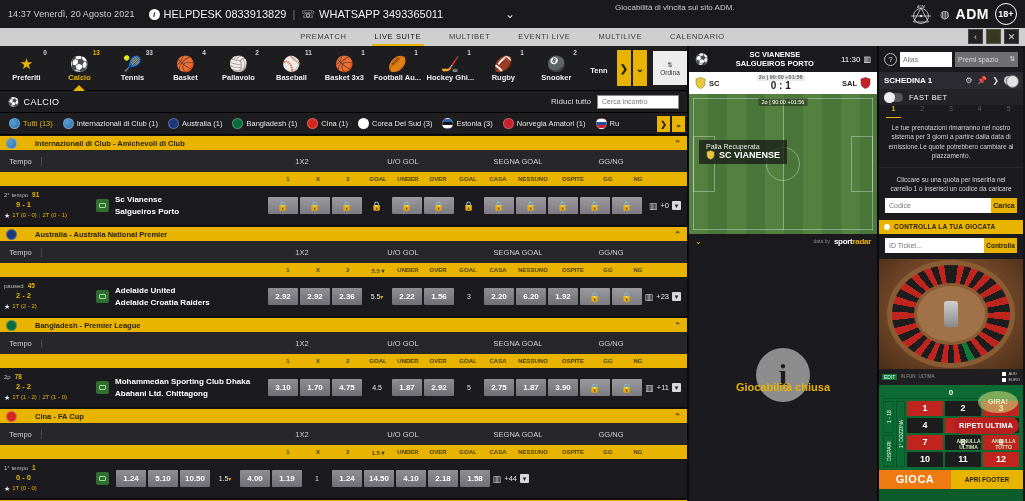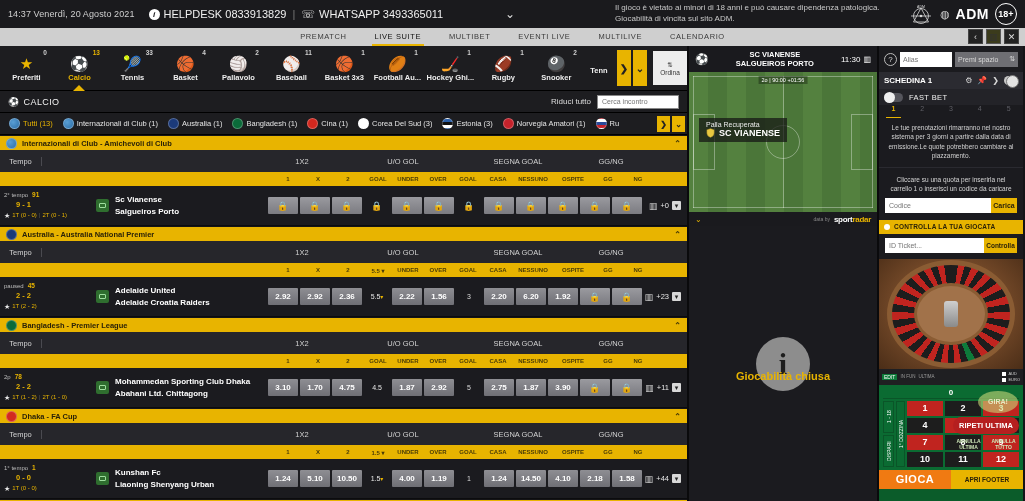--- a/index.html
+++ b/index.html
@@ -115,21 +115,21 @@
           position: relative; flex: 0 0 11px; border: .5px solid rgba(255,255,255,.25); }
   .chips-arrows { position: absolute; right: 2px; top: 3px; display: flex; gap: 2px; }
   .ch-arrow { width: 13px; height: 16px; background: #e8b400; color: #222; font-size: 8px;
               display: flex; align-items: center; justify-content: center; font-weight: bold; cursor: pointer; }
 
   
   .list { flex: 1; overflow: hidden; background: #141417; }
 
   .league-head {
     height: 15px; background: #e8b400; display: flex; align-items: center; padding: 0 6px;
-    font-size: 7.5px; font-weight: bold; color: #2a2208; gap: 5px; cursor: pointer;
+    font-size: 7.5px; font-weight: bold; color: #2a2208; gap: 18px; cursor: pointer;
     border-top: 1px solid #141417;
   }
   .league-head .caret { margin-left: auto; font-size: 8px; color: #4a3c06; }
 
   .mk-head {
     height: 22px; background: #26262b; display: flex; align-items: center; font-size: 7.5px; color: #d2d2d2;
   }
   .mk-sub {
     height: 14px; background: #e8b400; display: flex; align-items: center; font-size: 6px;
     font-weight: bold; color: #4a3c06;
@@ -341,21 +341,20 @@
     <div class="tb-time">14:37 Venerdì, 20 Agosto 2021</div>
     <div class="tb-contacts">
       <span class="circ-i">i</span>
       <span>HELPDESK 0833913829</span>
       <span class="tb-sep">|</span>
       <span class="wa-ico">☏</span>
       <span>WHATSAPP 3493365011</span>
     </div>
     <div class="tb-chev">⌄</div>
     <div class="tb-legal">
-      <div>Il gioco è vietato ai minori di 18 anni e può causare dipendenza patologica.</div>
       <div>Giocabilità di vincita sul sito ADM.</div>
     </div>
     <div class="tb-adm">
       <span class="adm-logo">
         <svg width="26" height="22" viewBox="0 0 26 22">
           <text x="13" y="5" font-size="3.5" fill="#ddd" text-anchor="middle">ADM</text>
           <circle cx="13" cy="13" r="7.5" fill="none" stroke="#d8d8d8" stroke-width="0.8"></circle>
           <path d="M13 5 L5.5 19 L20.5 19 Z" fill="none" stroke="#d8d8d8" stroke-width="0.8"></path>
           <line x1="3" y1="13" x2="23" y2="13" stroke="#d8d8d8" stroke-width="0.8"></line>
           <circle cx="13" cy="13" r="1.3" fill="#d8d8d8"></circle>
@@ -783,21 +782,21 @@
           </div>
           <div class="m-tail">
             <span class="stat-ico">▥</span>
             <span class="plus-n">+11</span>
             <span class="plus-box">▾</span>
           </div>
         </div>
 
         <div class="league-head">
           <span class="flag" style="background:#d3281f"></span>
-          <span>Dhaka - FA Cup</span>
+          <span>Cina - FA Cup</span>
           <span class="caret">⌃</span>
         </div>
         <div class="mk-head">
           <div class="c-tempo">Tempo</div>
           <div class="c-teams"></div>
           <div class="grp" style="width:94px">
               <div class="mk-title" style="width:100%">1X2</div>
             </div>
           <div class="spacer"></div>
           <div class="grp" style="width:96px">
@@ -838,24 +837,20 @@
             </div>
             <div class="m-score">0 - 0</div>
             <div class="m-part">
               <span class="star">★</span>
               <span class="p1">1T (0 - 0)</span>
             </div>
           </div>
           <div class="m-tv">
               <span></span>
             </div>
-          <div class="m-teams">
-            <div>Kunshan Fc</div>
-            <div>Liaoning Shenyang Urban</div>
-          </div>
           <div class="odds">
             <div class="odd">1.24</div>
             <div class="odd">5.10</div>
             <div class="odd">10.50</div>
             <div class="handicap"><span>1.5</span><span class="ar">▾</span></div>
             <div class="odd">4.00</div>
             <div class="odd">1.19</div>
             <div class="lock-only" style="font-size:7px">1</div>
             <div class="odd">1.24</div>
             <div class="odd">14.50</div>
@@ -882,20 +877,38 @@
     <div class="video">
       <div class="v-head">
         <span class="v-ball">⚽</span>
         <div class="v-title">
           <div>SC VIANENSE</div>
           <div>SALGUEIROS PORTO</div>
         </div>
         <span class="v-time">
           <span>11:30</span>
           <span>▥</span>
+        </span>
+      </div>
+      <div class="v-score">
+        <span class="v-sideteam">
+          <svg class="badge-ico" viewBox="0 0 11 12">
+            <path d="M5.5 0.5 L10 2 v4 q0 4 -4.5 5.5 Q1 10 1 6 V2 Z" fill="#e8c840" stroke="#7a6a20" stroke-width=".5"></path>
+          </svg>
+          <span>SC</span>
+        </span>
+        <span class="sc-mid">
+          <div class="sc-clock">2o | 90:00 +01:56</div>
+          <div class="sc-num">0 : 1</div>
+        </span>
+        <span class="v-sideteam">
+          <span>SAL</span>
+          <svg class="badge-ico" viewBox="0 0 11 12">
+            <path d="M5.5 0.5 L10 2 v4 q0 4 -4.5 5.5 Q1 10 1 6 V2 Z" fill="#c5222b" stroke="#6a1015" stroke-width=".5"></path>
+          </svg>
         </span>
       </div>
       <div class="v-pitch">
         <div class="pitch-stripes"></div>
         <div class="pitch-line" style="left:4px;top:4px;right:4px;height:1px"></div>
         <div class="pitch-line" style="left:4px;bottom:4px;right:4px;height:1px"></div>
         <div class="pitch-line" style="left:4px;top:4px;bottom:4px;width:1px"></div>
         <div class="pitch-line" style="right:4px;top:4px;bottom:4px;width:1px"></div>
         <div class="pitch-line" style="left:50%;top:4px;bottom:4px;width:1px"></div>
         <div class="pitch-line" style="left:50%;top:50%;width:34px;height:34px;margin:-17px 0 0 -17px;border:1px solid rgba(255,255,255,.35);background:none;border-radius:50%"></div>

